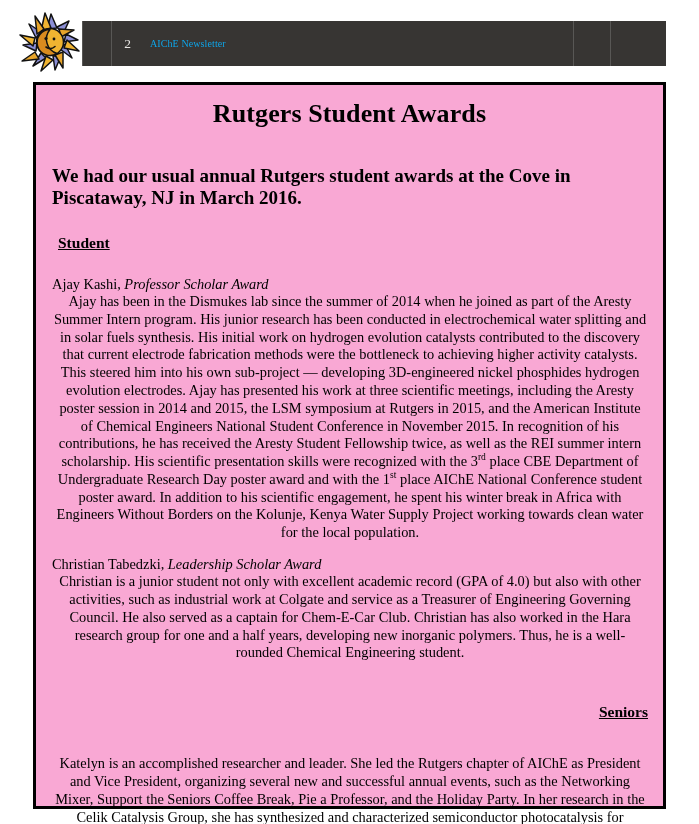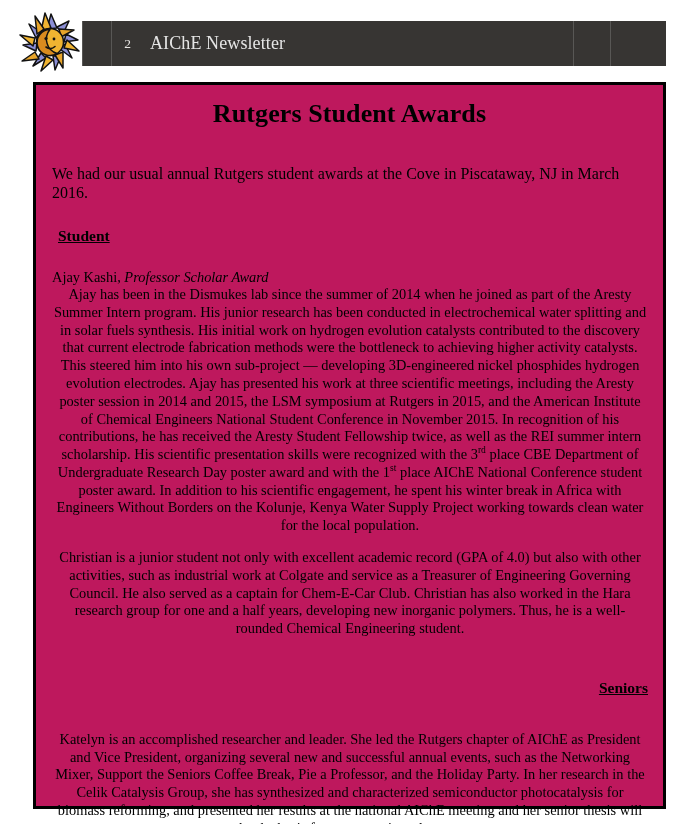--- a/index.html
+++ b/index.html
@@ -52,22 +52,22 @@
     font-size: 13.5px;
     line-height: 1;
   }
   #header-title {
     position: absolute;
     left: 68px;
     top: 0;
     height: 100%;
     display: flex;
     align-items: center;
-    color: #e5e5e5;
-    font-size: 18px;
+    color: #0ea5e9;
+    font-size: 10px;
     letter-spacing: 0.1px;
   }
 
   
   #masthead-logo {
     position: absolute;
     left: 19px;
     top: 11px;
     width: 63px;
     height: 62px;
@@ -76,45 +76,46 @@
   #masthead-logo svg { display: block; }
 
   
   #document-frame {
     position: absolute;
     left: 33px;
     top: 82px;
     width: 633px;
     height: 727px;
     border: 3px solid #000000;
-    background: #be185d;
+    background: #f9a8d4;
     box-sizing: border-box;
   }
   #document-body {
     position: absolute;
     left: 9px;
     top: 0px;
     right: 9px;
     bottom: 0;
     padding: 0 6px;
   }
 
   h1#article-title {
     font-size: 26px;
     font-weight: bold;
     text-align: center;
     margin: 14px 0 0 0;
     letter-spacing: 0.1px;
   }
 
   p.intro {
-    font-size: 16px;
+    font-size: 19px;
     line-height: 1.18;
     margin: 36px 0 0 0;
     padding-left: 1px;
+    font-weight: bold;
   }
 
   h2.section-heading {
     font-size: 15.5px;
     font-weight: bold;
     text-decoration: underline;
     margin: 24px 0 0 0;
     padding-left: 7px;
     display: inline-block;
   }
@@ -212,20 +213,23 @@
     </div>
 
     <div class="award-block" id="block-ajay">
       <div class="person-line">
         <span class="person-name">Ajay Kashi</span><span>, </span><span class="award-name">Professor Scholar Award</span>
       </div>
       <p class="bio"><span>Ajay has been in the Dismukes lab since the summer of 2014 when he joined as part of the Aresty Summer Intern program. His junior research has been conducted in electrochemical water splitting and in solar fuels synthesis. His initial work on hydrogen evolution catalysts contributed to the discovery that current electrode fabrication methods were the bottleneck to achieving higher activity catalysts. This steered him into his own sub-project — developing 3D-engineered nickel phosphides hydrogen evolution electrodes. Ajay has presented his work at three scientific meetings, including the Aresty poster session in 2014 and 2015, the LSM symposium at Rutgers in 2015, and the American Institute of Chemical Engineers National Student Conference in November 2015. In recognition of his contributions, he has received the Aresty Student Fellowship twice, as well as the REI summer intern scholarship. His scientific presentation skills were recognized with the 3</span><sup>rd</sup><span> place CBE Department of Undergraduate Research Day poster award and with the 1</span><sup>st</sup><span> place AIChE National Conference student poster award. In addition to his scientific engagement, he spent his winter break in Africa with Engineers Without Borders on the Kolunje, Kenya Water Supply Project working towards clean water for the local population.</span></p>
     </div>
 
     <div class="award-block" id="block-christian">
+      <div class="person-line">
+        <span class="person-name">Christian Tabedzki</span><span>, </span><span class="award-name">Leadership Scholar Award</span>
+      </div>
       <p class="bio">Christian is a junior student not only with excellent academic record (GPA of 4.0) but also with other activities, such as industrial work at Colgate and service as a Treasurer of Engineering Governing Council. He also served as a captain for Chem-E-Car Club. Christian has also worked in the Hara research group for one and a half years, developing new inorganic polymers. Thus, he is a well-rounded Chemical Engineering student.</p>
     </div>
 
     <div class="section-heading-wrap" id="heading-seniors-wrap">
       <h2 class="section-heading">Seniors</h2>
     </div>
 
     <div class="award-block" id="block-katelyn">
       <p class="bio">Katelyn is an accomplished researcher and leader. She led the Rutgers chapter of AIChE as President and Vice President, organizing several new and successful annual events, such as the Networking Mixer, Support the Seniors Coffee Break, Pie a Professor, and the Holiday Party. In her research in the Celik Catalysis Group, she has synthesized and characterized semiconductor photocatalysis for biomass reforming, and presented her results at the national AIChE meeting and her senior thesis will be the basis for a peer-reviewed paper.</p>
     </div>

